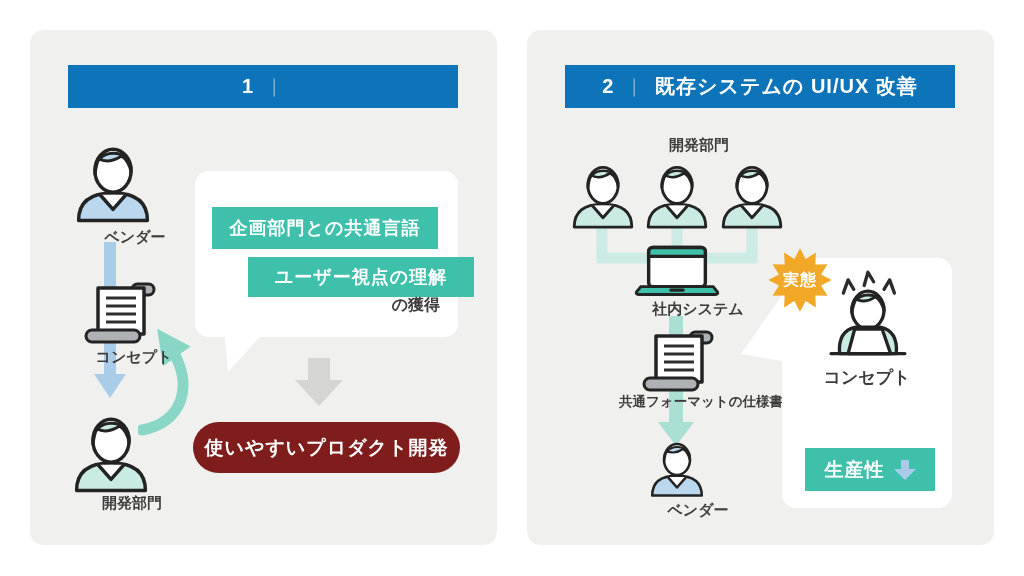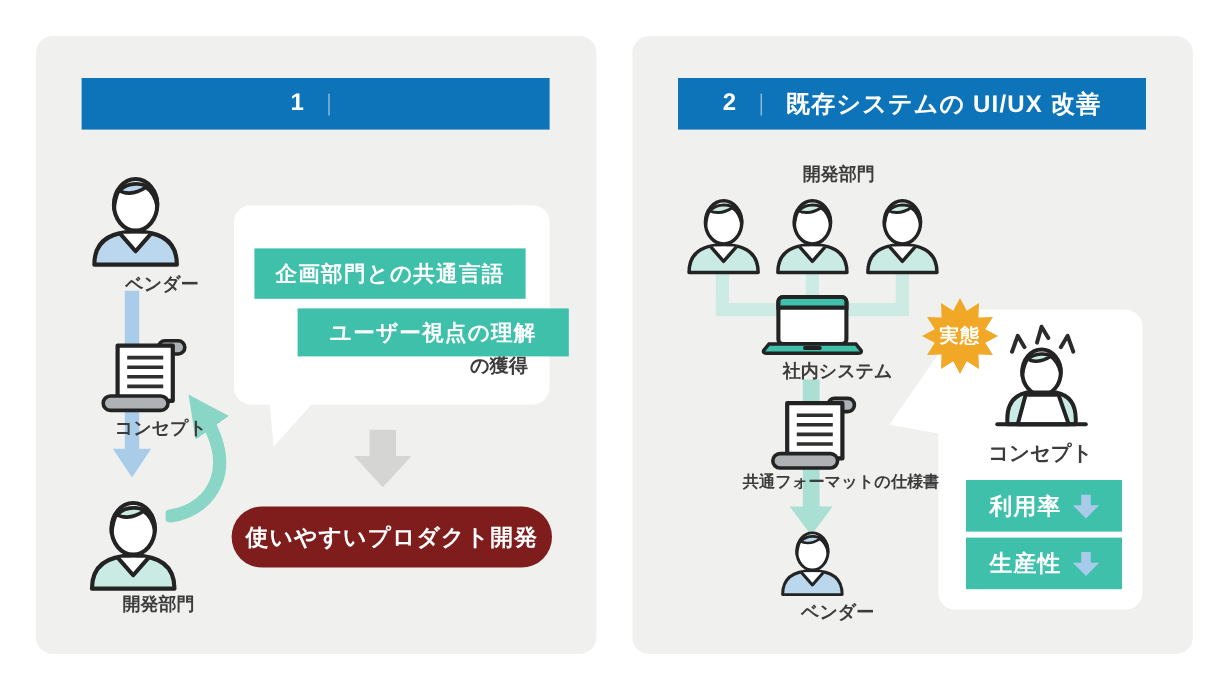--- a/index.html
+++ b/index.html
@@ -202,26 +202,20 @@
       </g>
       <ellipse cx="56" cy="46" rx="17" ry="20" fill="#ffffff" stroke="#232323" stroke-width="3.5"></ellipse>
       <path d="M39 49 C36 24 75 24 73 47 C71 38 67 34 64 32 C55 38 47 37 44 34 C41 38 40 43 39 49 Z" fill="#c9ebe3" stroke="#232323" stroke-width="3" stroke-linejoin="round"></path>
       <path d="M26 92 Q24 68 43 64 H69 Q88 68 86 92 Z" fill="#c9ebe3" stroke="#232323" stroke-width="3.5" stroke-linejoin="round"></path>
       <path d="M35 92 L42 66 H71 L80 92 Z" fill="#ffffff" stroke="#232323" stroke-width="3.5" stroke-linejoin="round"></path>
       <line x1="17" y1="92" x2="95" y2="92" stroke="#232323" stroke-width="3.5" stroke-linecap="round"></line>
     </svg>
 
     <div class="complaint">コンセプト</div>
 
-    <div class="metric" style="top:142px;">
-      <span>利用率</span>
-      <svg width="22" height="20" viewBox="0 0 22 20">
-        <polygon points="7,0 15,0 15,9 22,9 11,20 0,9 7,9" fill="#a8cbe9"></polygon>
-      </svg>
-    </div>
     <div class="metric" style="top:190px;">
       <span>生産性</span>
       <svg width="22" height="20" viewBox="0 0 22 20">
         <polygon points="7,0 15,0 15,9 22,9 11,20 0,9 7,9" fill="#a8cbe9"></polygon>
       </svg>
     </div>
   </div>
 
   <div class="burst">
     <svg width="66" height="66" viewBox="0 0 100 100">

